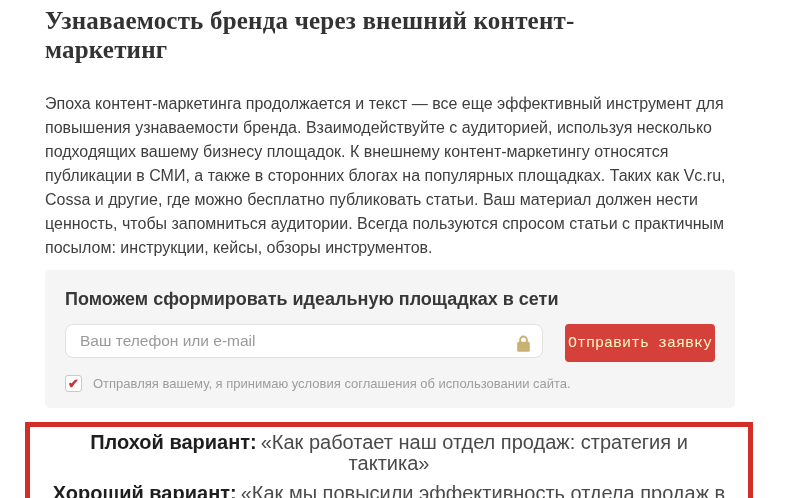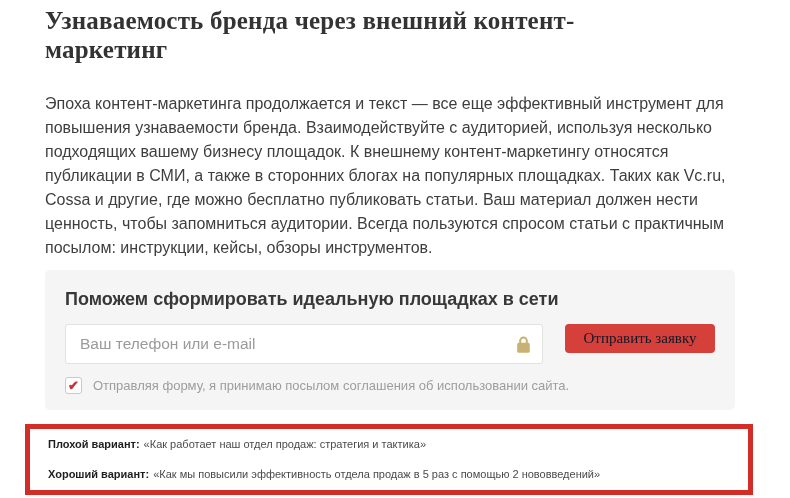--- a/index.html
+++ b/index.html
@@ -54,49 +54,49 @@
     display: flex;
     align-items: stretch;
     gap: 22px;
   }
   .input-wrap {
     position: relative;
     flex: 1 1 auto;
   }
   .contact-input {
     width: 100%;
-    height: 40px;
+    height: 34px;
     border: 1px solid #e2e2e2;
-    border-radius: 3px;
+    border-radius: 8px;
     background: #ffffff;
     padding: 0 40px 0 14px;
     font-family: "Liberation Sans", sans-serif;
     font-size: 15.5px;
     color: #444444;
     outline: none;
   }
   .contact-input::placeholder { color: #9a9a9a; opacity: 1; }
   .lock {
     position: absolute;
     right: 12px;
     top: 50%;
     transform: translateY(-50%);
     width: 15px;
     height: 19px;
     display: inline-block;
   }
   .submit {
     flex: 0 0 auto;
     width: 150px;
-    height: 29px;
+    height: 38px;
     border: none;
     border-radius: 4px;
     background: #d6403a;
-    color: #0f172a;
-    font-family: Liberation Serif, serif;
+    color: #fef9c3;
+    font-family: Liberation Mono, monospace;
     font-size: 15px;
     cursor: pointer;
   }
   .consent {
     margin-top: 13px;
     display: flex;
     align-items: center;
     gap: 11px;
     cursor: default;
   }
@@ -127,23 +127,24 @@
   
   .examples {
     margin-top: 14px;
     margin-left: -20px;
     width: 728px;
     border: 5px solid #d32d28;
     background: #ffffff;
     padding: 5px 18px 5px 18px;
   }
   .example {
-    font-size: 11px;
+    font-size: 20px;
     line-height: 21px;
     color: #4a4a4a;
+    text-align: center;
   }
   .example + .example { margin-top: 9px; }
   .example b {
     color: #1e1e1e;
     margin-right: 4px;
   }
 </style>
 </head>
 <body>
 
@@ -167,21 +168,21 @@
         </span>
       </div>
 
       <button class="submit">Отправить заявку</button>
     </div>
 
     <label class="consent">
       <span class="checkbox">
         <span class="check">✔</span>
       </span>
-      <span class="consent-text">Отправляя форму, я принимаю посылом соглашения об использовании сайта.</span>
+      <span class="consent-text">Отправляя вашему, я принимаю условия соглашения об использовании сайта.</span>
     </label>
   </div>
 
   <div class="examples">
     <p class="example">
       <b>Плохой вариант:</b><span>«Как работает наш отдел продаж: стратегия и тактика»</span>
     </p>
     <p class="example">
       <b>Хороший вариант:</b><span>«Как мы повысили эффективность отдела продаж в 5 раз с помощью 2 нововведений»</span>
     </p>

